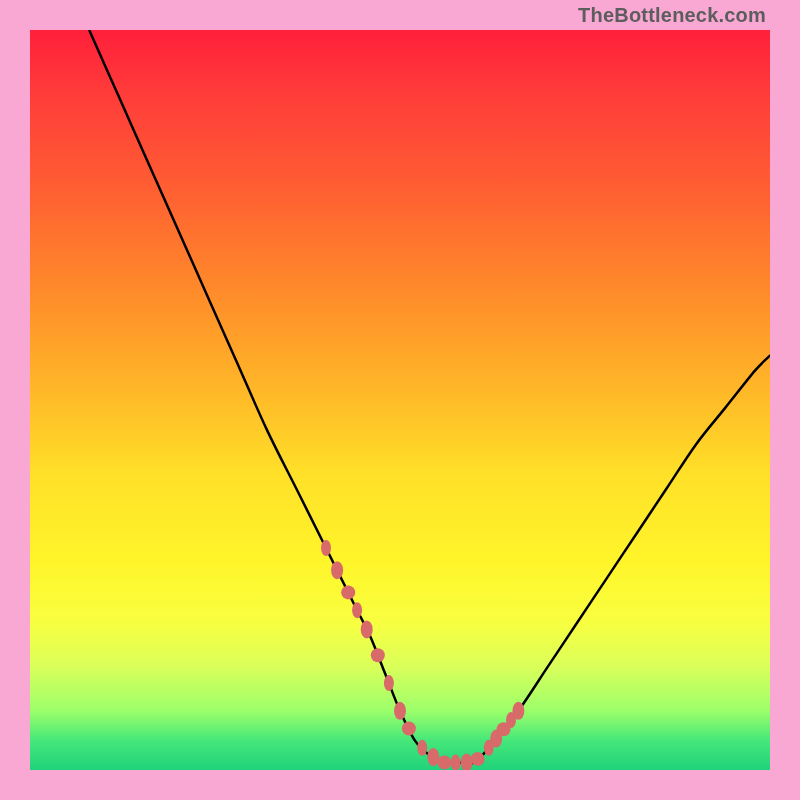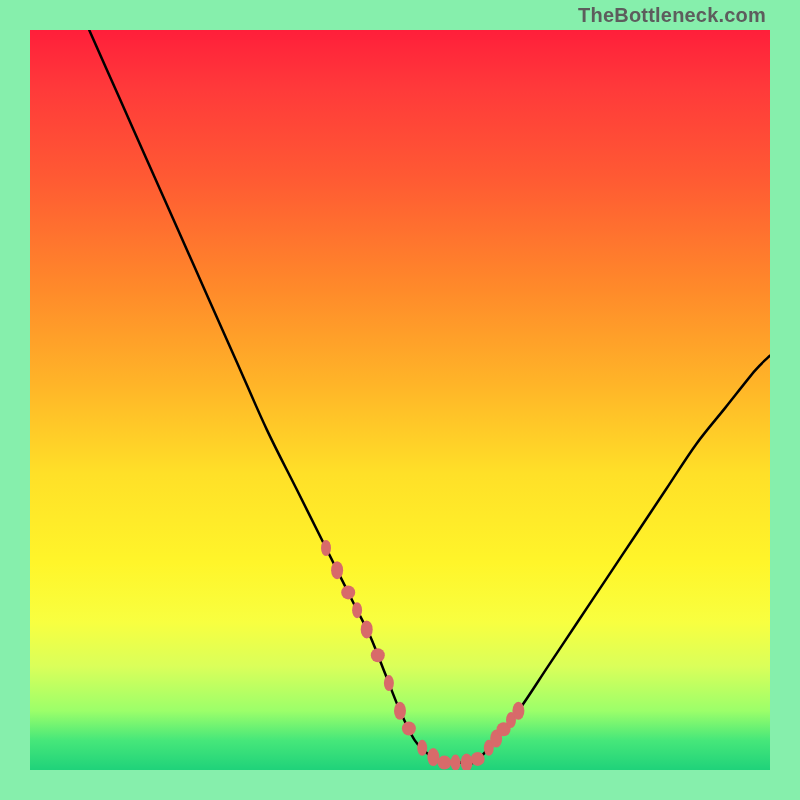--- a/index.html
+++ b/index.html
@@ -1,20 +1,20 @@
 <!DOCTYPE html>
 <html><head>
 <meta charset="utf-8">
 <style>
   * { margin: 0; padding: 0; box-sizing: border-box; }
   html, body { width: 800px; height: 800px; overflow: hidden; background: #000; }
   .frame {
     width: 800px;
     height: 800px;
-    background: #86efac;
+    background: #f9a8d4;
     position: relative;
   }
   .plot-area {
     position: absolute;
     left: 30px;
     top: 30px;
     width: 740px;
     height: 740px;
     
     background: linear-gradient(to bottom,

